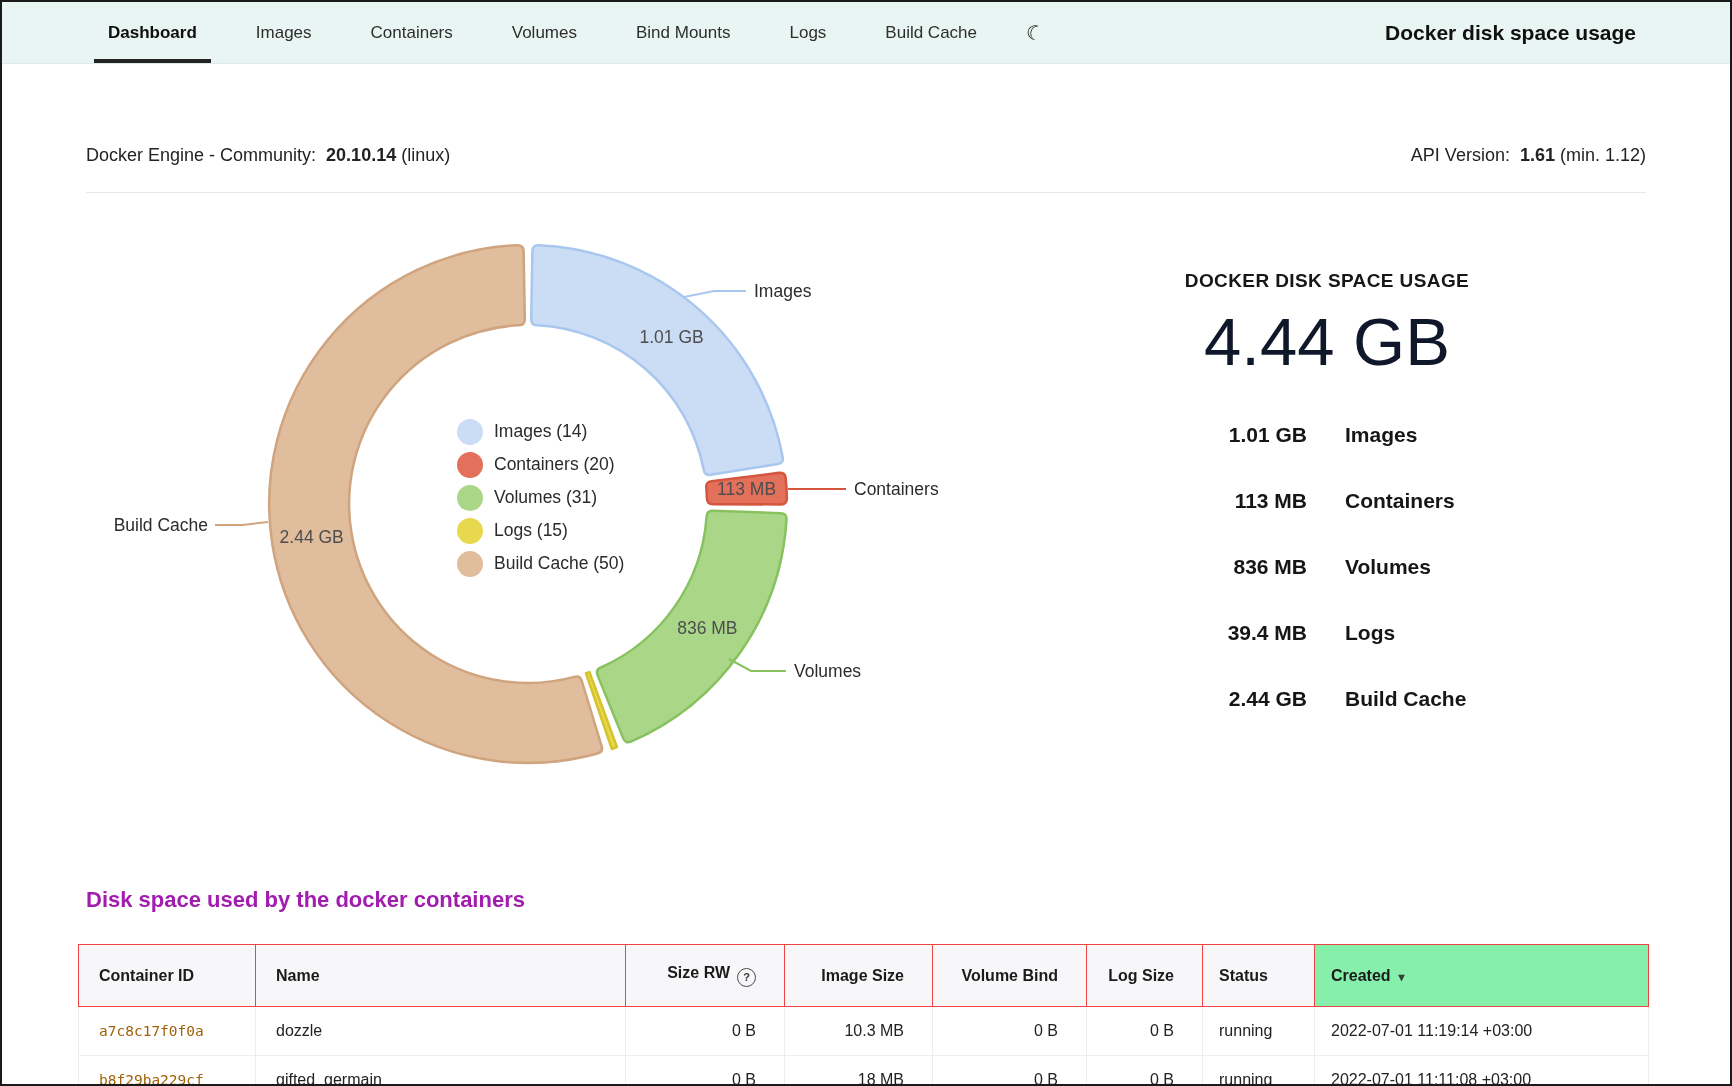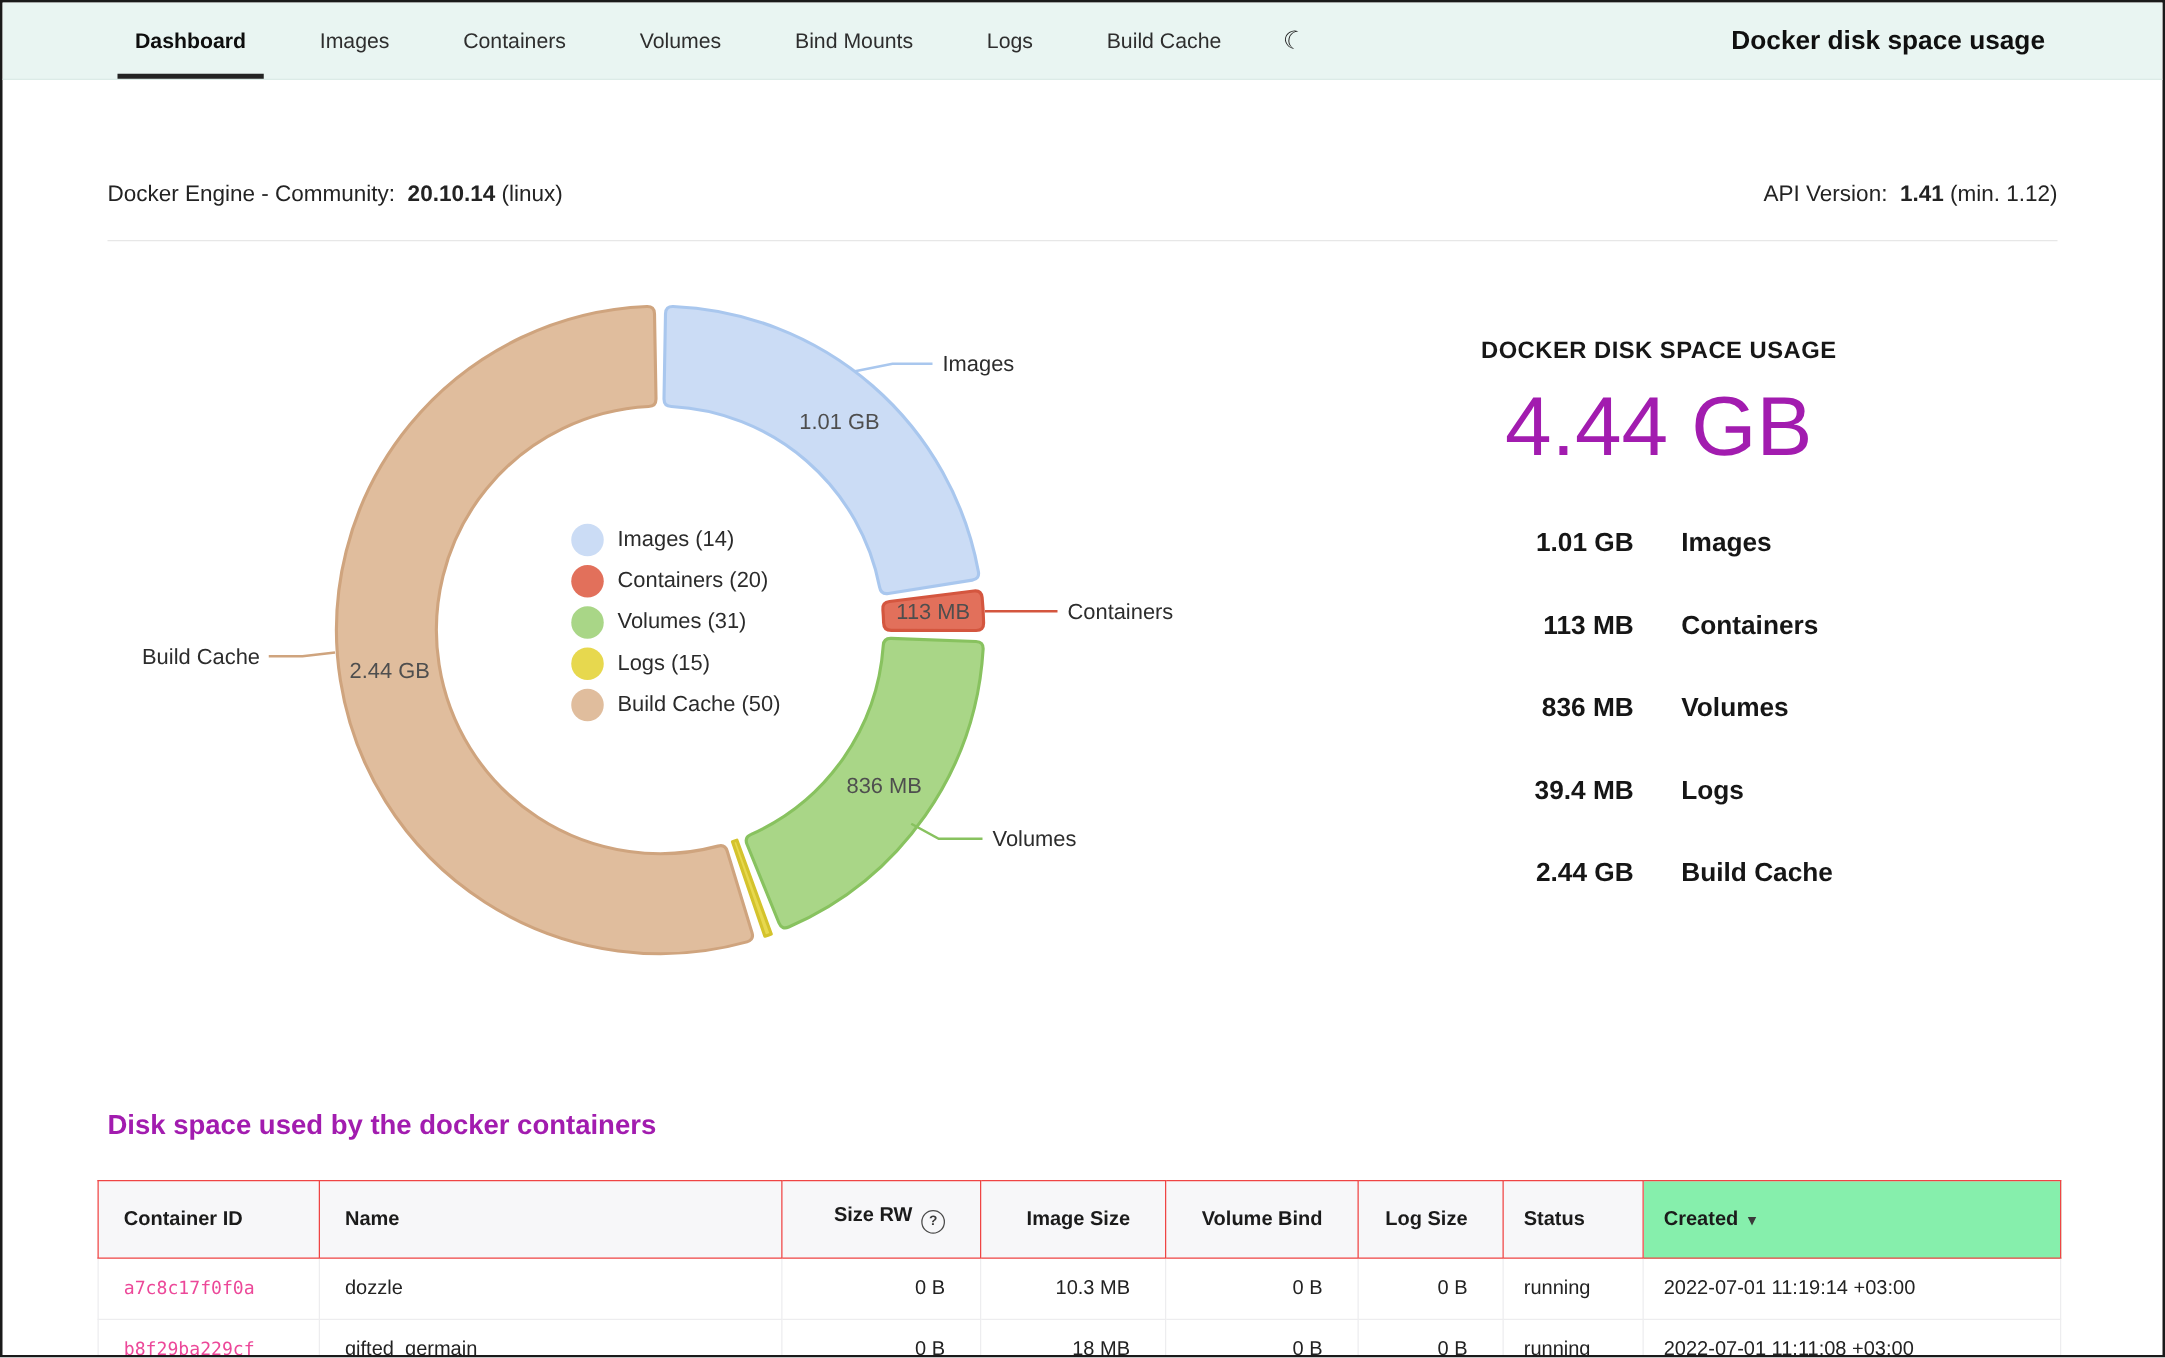--- a/index.html
+++ b/index.html
@@ -26,37 +26,37 @@
   .engine-row .lead{margin-right:5px;}
   .divider{position:absolute;top:190px;left:84px;right:84px;height:1px;background:#e7e7e7;}
 
   
   #donut{position:absolute;left:0;top:195px;}
 
   
   .usage-head{position:absolute;left:1050px;top:268px;width:550px;text-align:center;
               font-size:19px;font-weight:700;letter-spacing:.4px;color:#171717;}
   .usage-total{position:absolute;left:1050px;top:306px;width:550px;text-align:center;
-               font-size:67px;line-height:1;color:#a21caf;}
+               font-size:67px;line-height:1;color:#0f172a;}
   .usage-rows{position:absolute;left:1050px;top:400px;width:550px;}
   .usage-row{height:66px;display:flex;align-items:center;}
   .usage-row .value{width:255px;text-align:right;font-weight:700;font-size:21px;color:#161616;}
   .usage-row .label{margin-left:38px;font-weight:700;font-size:21px;color:#161616;}
 
   
   .table-heading{position:absolute;left:84px;top:885px;margin:0;font-size:22px;font-weight:700;color:#a21caf;}
   table.ctable{position:absolute;left:76px;top:942px;width:1570px;border-collapse:collapse;table-layout:fixed;
                font-size:16px;color:#222;}
   .ctable th{background:#f7f7f9;font-weight:700;height:61px;border:1px solid #ef4444;padding:0 16px;color:#1b1b1b;}
   .ctable th.sorted{background:#86efac;}
   .ctable td{height:48px;border:1px solid #ededef;padding:0 16px;background:#fff;}
   .al{text-align:left;padding-left:20px !important;}
   .ar{text-align:right;padding-right:28px !important;}
   .ac{text-align:left;}
-  .mono{font-family:"DejaVu Sans Mono","Liberation Mono",monospace;font-size:14.5px;color:#ec4899;}
+  .mono{font-family:"DejaVu Sans Mono","Liberation Mono",monospace;font-size:14.5px;color:#a16207;}
   .help{display:inline-flex;width:17px;height:17px;border:1.5px solid #4a4a4a;border-radius:50%;
         align-items:center;justify-content:center;font-size:11px;font-weight:700;color:#3a3a3a;
         margin-left:7px;vertical-align:-3px;cursor:pointer;}
   .caret{font-size:12px;margin-left:8px;color:#3a3a3a;}
 </style>
 </head>
 <body>
 
 <div class="page">
 
@@ -89,21 +89,21 @@
       <span>☾</span>
     </button>
     <div class="apptitle">Docker disk space usage</div>
   </header>
 
   <div class="engine-row">
     <div>
       <span class="lead">Docker Engine - Community:</span><b>20.10.14</b><span>(linux)</span>
     </div>
     <div>
-      <span class="lead">API Version:</span><b>1.41</b><span>(min. 1.12)</span>
+      <span class="lead">API Version:</span><b>1.61</b><span>(min. 1.12)</span>
     </div>
   </div>
   <div class="divider"></div>
 
   <svg id="donut" width="980" height="590">
       <path d="M530.4,54.0 Q530.5,48.0 536.5,48.2 A259,259 0 0 1 780.7,260.2 Q781.8,266.1 775.8,267.1 L708.7,277.8 Q702.8,278.8 701.7,272.8 A179,179 0 0 0 535.1,128.2 Q529.1,128.0 529.2,122.0 Z" fill="#cbdcf5" stroke="#a9c7ee" stroke-width="2.5" stroke-linejoin="round"></path>
       <text x="669.6" y="141.6" text-anchor="middle" dominant-baseline="middle" font-size="17.5" fill="#4e4e4e">1.01 GB</text>
       <polyline points="682,100 712,94 744,94" fill="none" stroke="#a9c7ee" stroke-width="2"></polyline>
       <text x="752" y="100" text-anchor="start" font-size="17.5" fill="#2c2c2c">Images</text>
       <path d="M777.1,275.8 Q783.0,275.1 783.7,281.0 A259,259 0 0 1 784.9,301.4 Q785.0,307.4 779.0,307.4 L711.0,307.3 Q705.0,307.3 704.9,301.3 A179,179 0 0 0 704.3,290.9 Q703.6,284.9 709.6,284.2 Z" fill="#e2705b" stroke="#d4563f" stroke-width="2.5" stroke-linejoin="round"></path>

